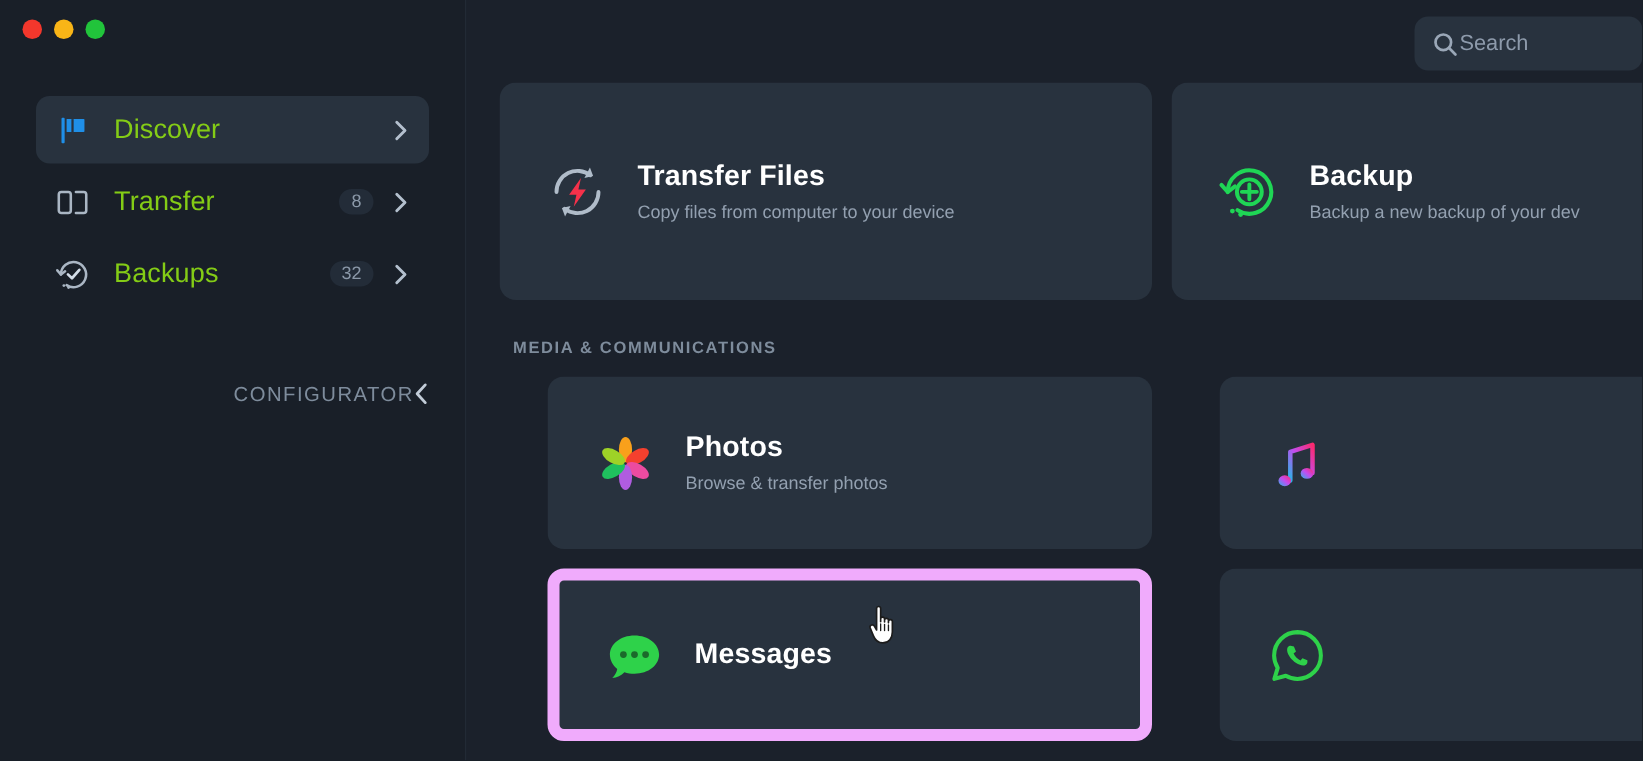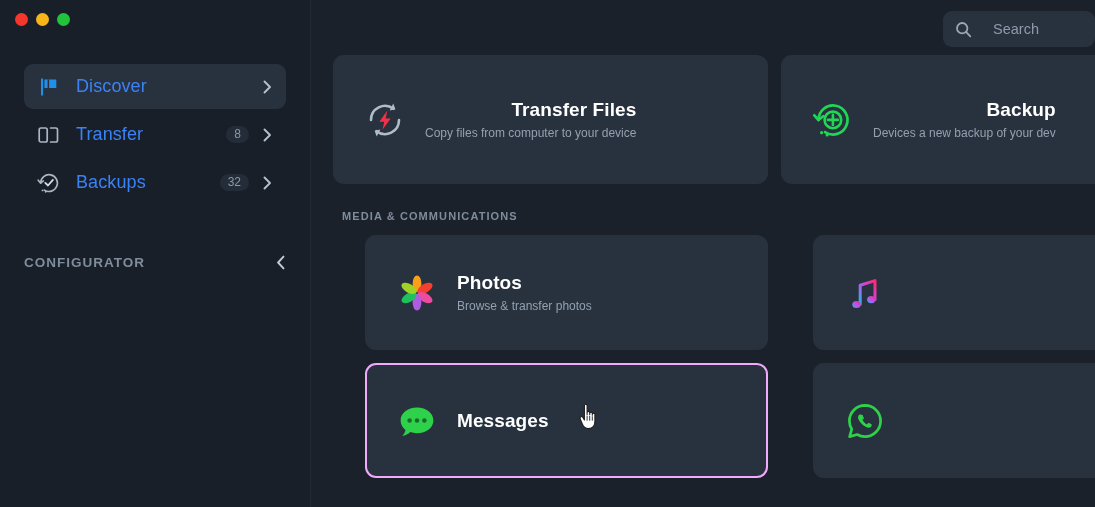--- a/index.html
+++ b/index.html
@@ -75,21 +75,21 @@
     height: 26px;
     flex: 0 0 26px;
     display: flex;
     align-items: center;
     justify-content: center;
     margin-right: 14px;
   }
 
   .nav-label {
     font-size: 18px;
-    color: #3b82f6;
+    color: #84cc16;
     font-weight: 400;
     letter-spacing: 0.1px;
     flex: 1 1 auto;
     white-space: nowrap;
   }
 
   .nav-badge {
     font-size: 12px;
     color: #8b98a8;
     background: #232c38;
@@ -117,22 +117,23 @@
     right: 24px;
     height: 28px;
     display: flex;
     align-items: center;
     cursor: default;
   }
   #configurator-label {
     font-size: 13.5px;
     letter-spacing: 1.0px;
     color: #7e8c9c;
-    font-weight: 700;
+    font-weight: 400;
     flex: 1 1 auto;
+    text-align: right;
   }
 
   
   #content {
     flex: 1 1 auto;
     position: relative;
     height: 507px;
     background: #1b212b;
     overflow: hidden;
   }
@@ -141,21 +142,21 @@
     position: absolute;
     top: 11px;
     right: 0px;
     width: 152px;
     height: 36px;
     background: #28323e;
     border-radius: 9px;
     display: flex;
     align-items: center;
     padding: 0 12px;
-    gap: 21px;
+    gap: 1px;
   }
   #search-placeholder {
     font-size: 14.5px;
     color: #8d9aab;
   }
 
   #cards-area {
     position: absolute;
     top: 0;
     left: 0;
@@ -174,24 +175,24 @@
     position: relative;
     height: 129px;
     background: #28323e;
     border-radius: 11px;
     display: flex;
     align-items: center;
     padding-left: 28px;
     cursor: default;
     border: 2px solid transparent;
   }
-  .card.tall { height: 129px; text-align: right; }
+  .card.tall { height: 145px; }
   .card.short { height: 115px; margin-left: 32px; }
   .card.selected {
-    border: 2px solid #f0abfc;
+    border: 8px solid #f0abfc;
     background: #28323e;
   }
 
   .card-icon {
     width: 44px;
     height: 44px;
     flex: 0 0 44px;
     display: flex;
     align-items: center;
     justify-content: center;
@@ -349,21 +350,21 @@
               <path d="M6.5 21 A14.5 14.5 0 1 1 13 33.1" stroke="#1fd655" stroke-width="2.7" fill="none" stroke-linecap="round"></path>
               <path d="M6.5 21 L2.3 16.3 M6.5 21 L11.3 17.3" stroke="#1fd655" stroke-width="2.7" fill="none" stroke-linecap="round"></path>
               <circle cx="9.6" cy="33.7" r="1.6" fill="#1fd655"></circle>
               <circle cx="15.1" cy="36.0" r="1.6" fill="#1fd655"></circle>
               <circle cx="20.9" cy="20.9" r="8.3" stroke="#1fd655" stroke-width="2.6" fill="none"></circle>
               <path d="M20.9 15.9 V25.9 M15.9 20.9 H25.9" stroke="#1fd655" stroke-width="2.6" stroke-linecap="round"></path>
             </svg>
           </span>
           <span class="card-text">
             <span class="card-title">Backup</span>
-            <span class="card-sub">Devices a new backup of your dev</span>
+            <span class="card-sub">Backup a new backup of your dev</span>
           </span>
         </div>
 
       </div>
 
       <div class="section-header">MEDIA &amp; COMMUNICATIONS</div>
 
       <div class="card-grid">
 
         <div class="card short">

